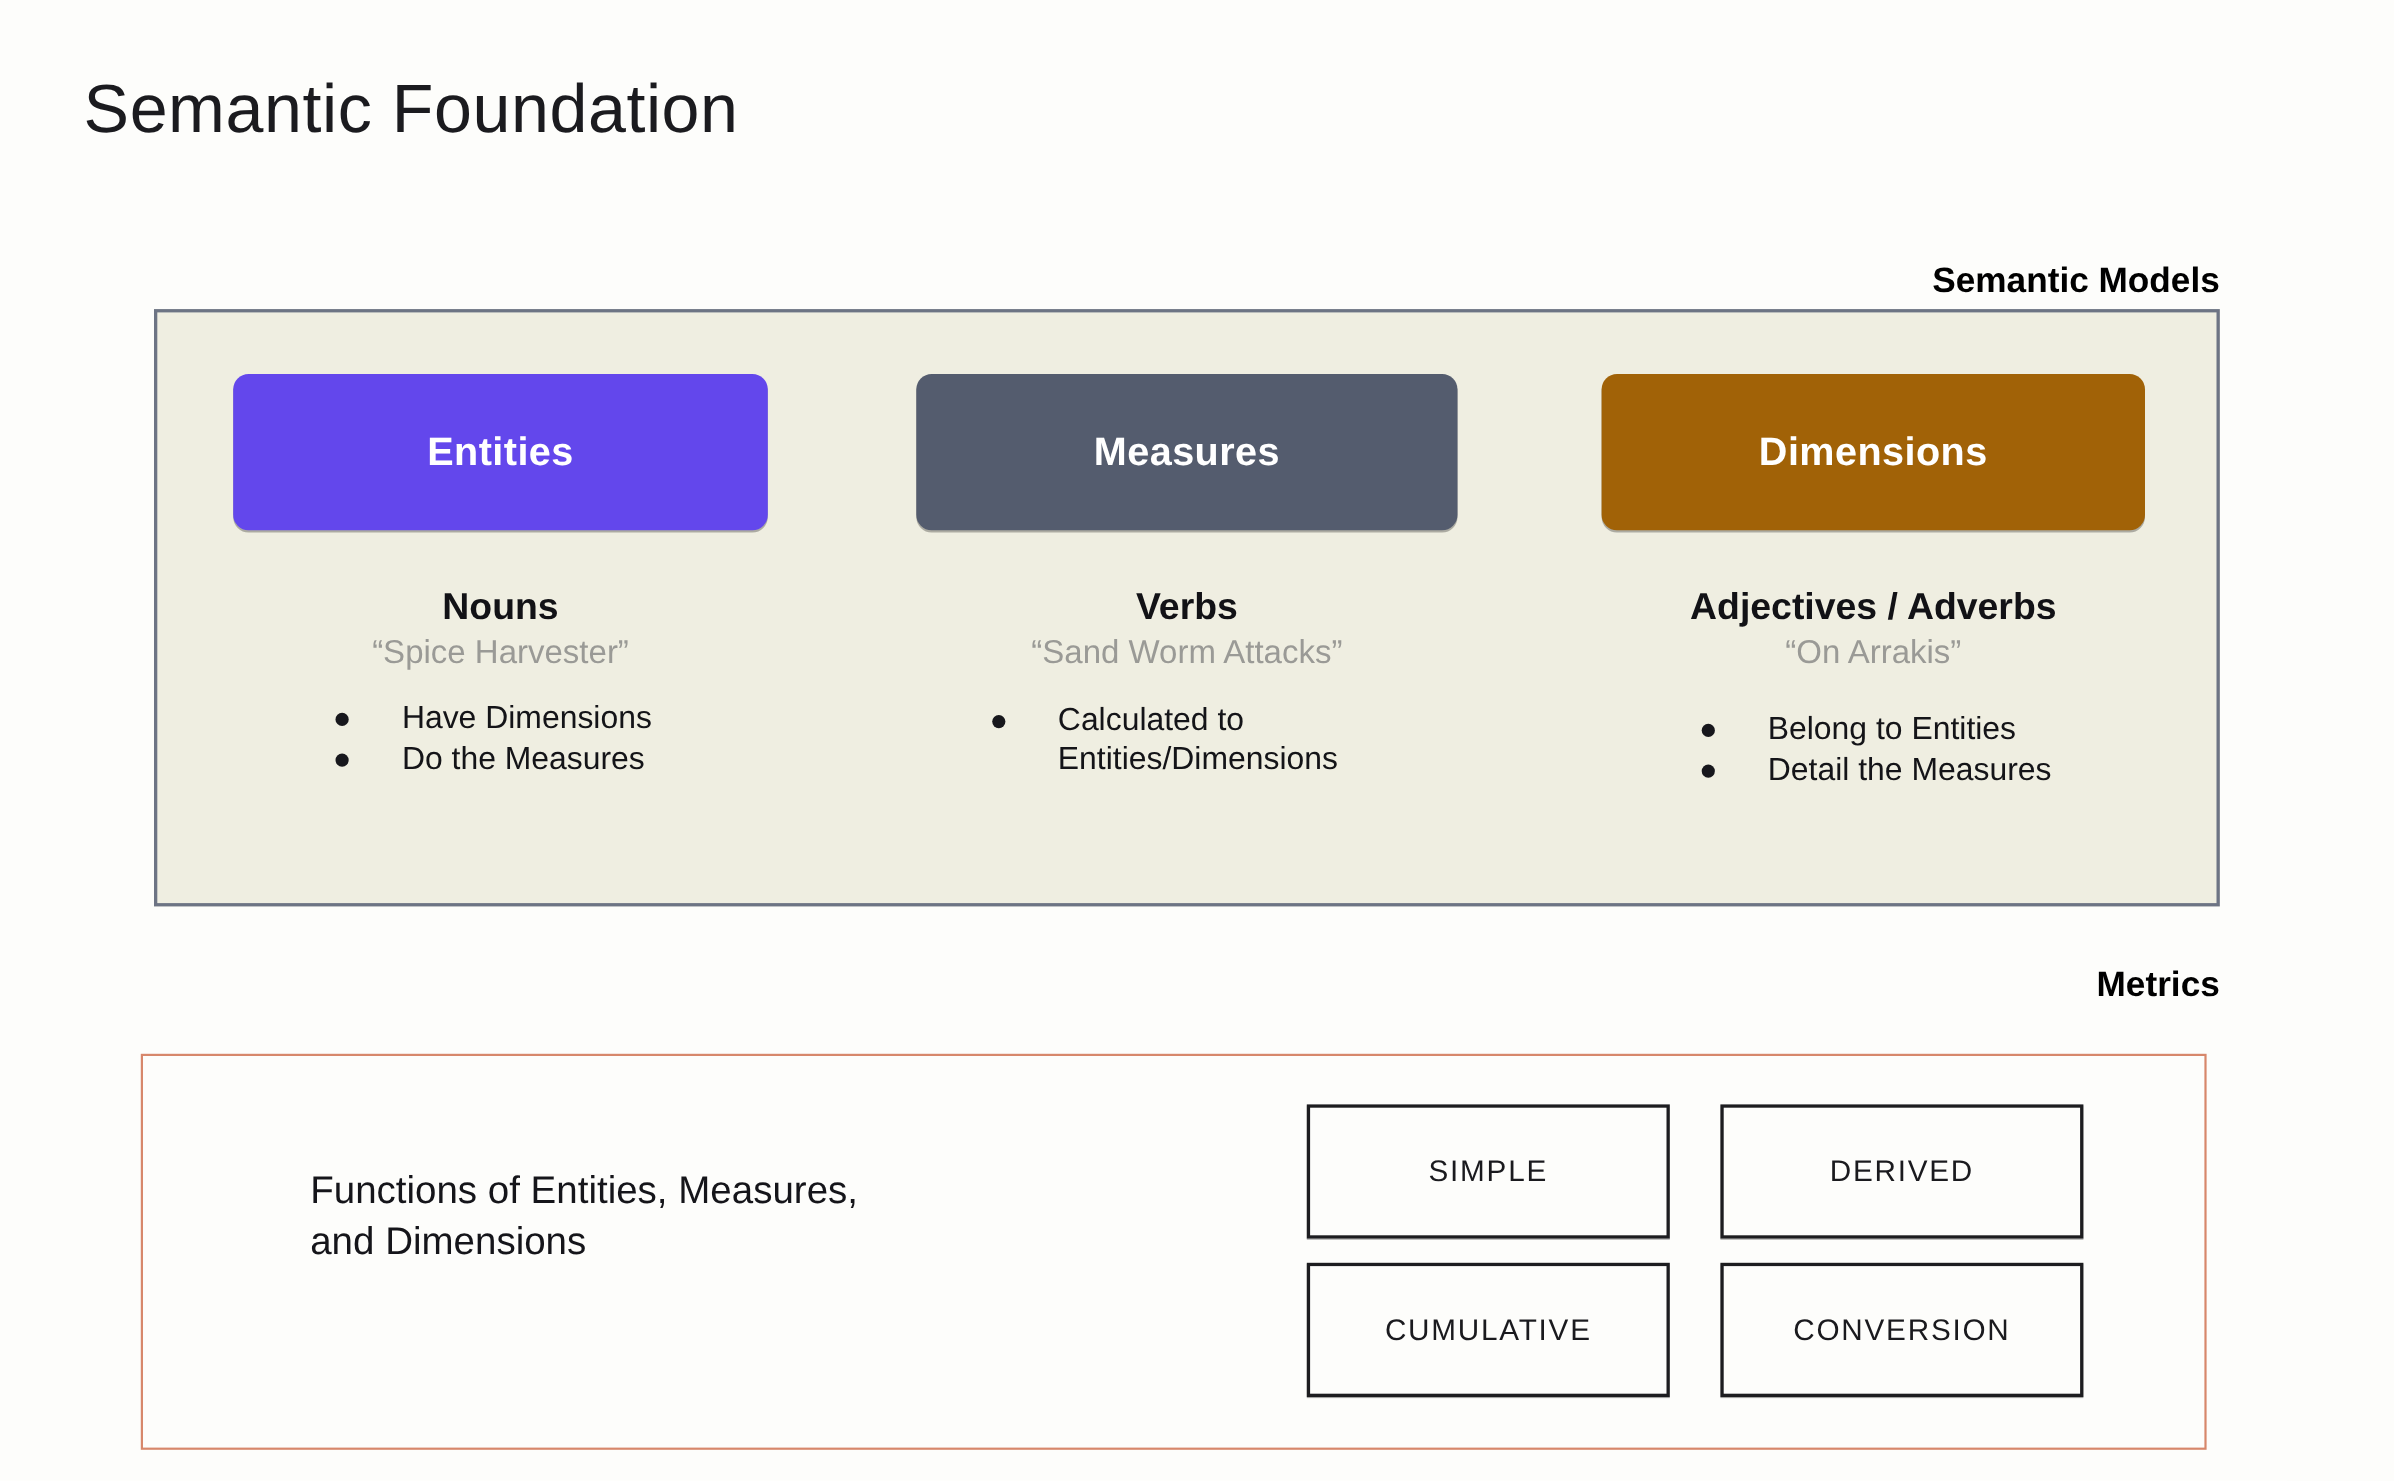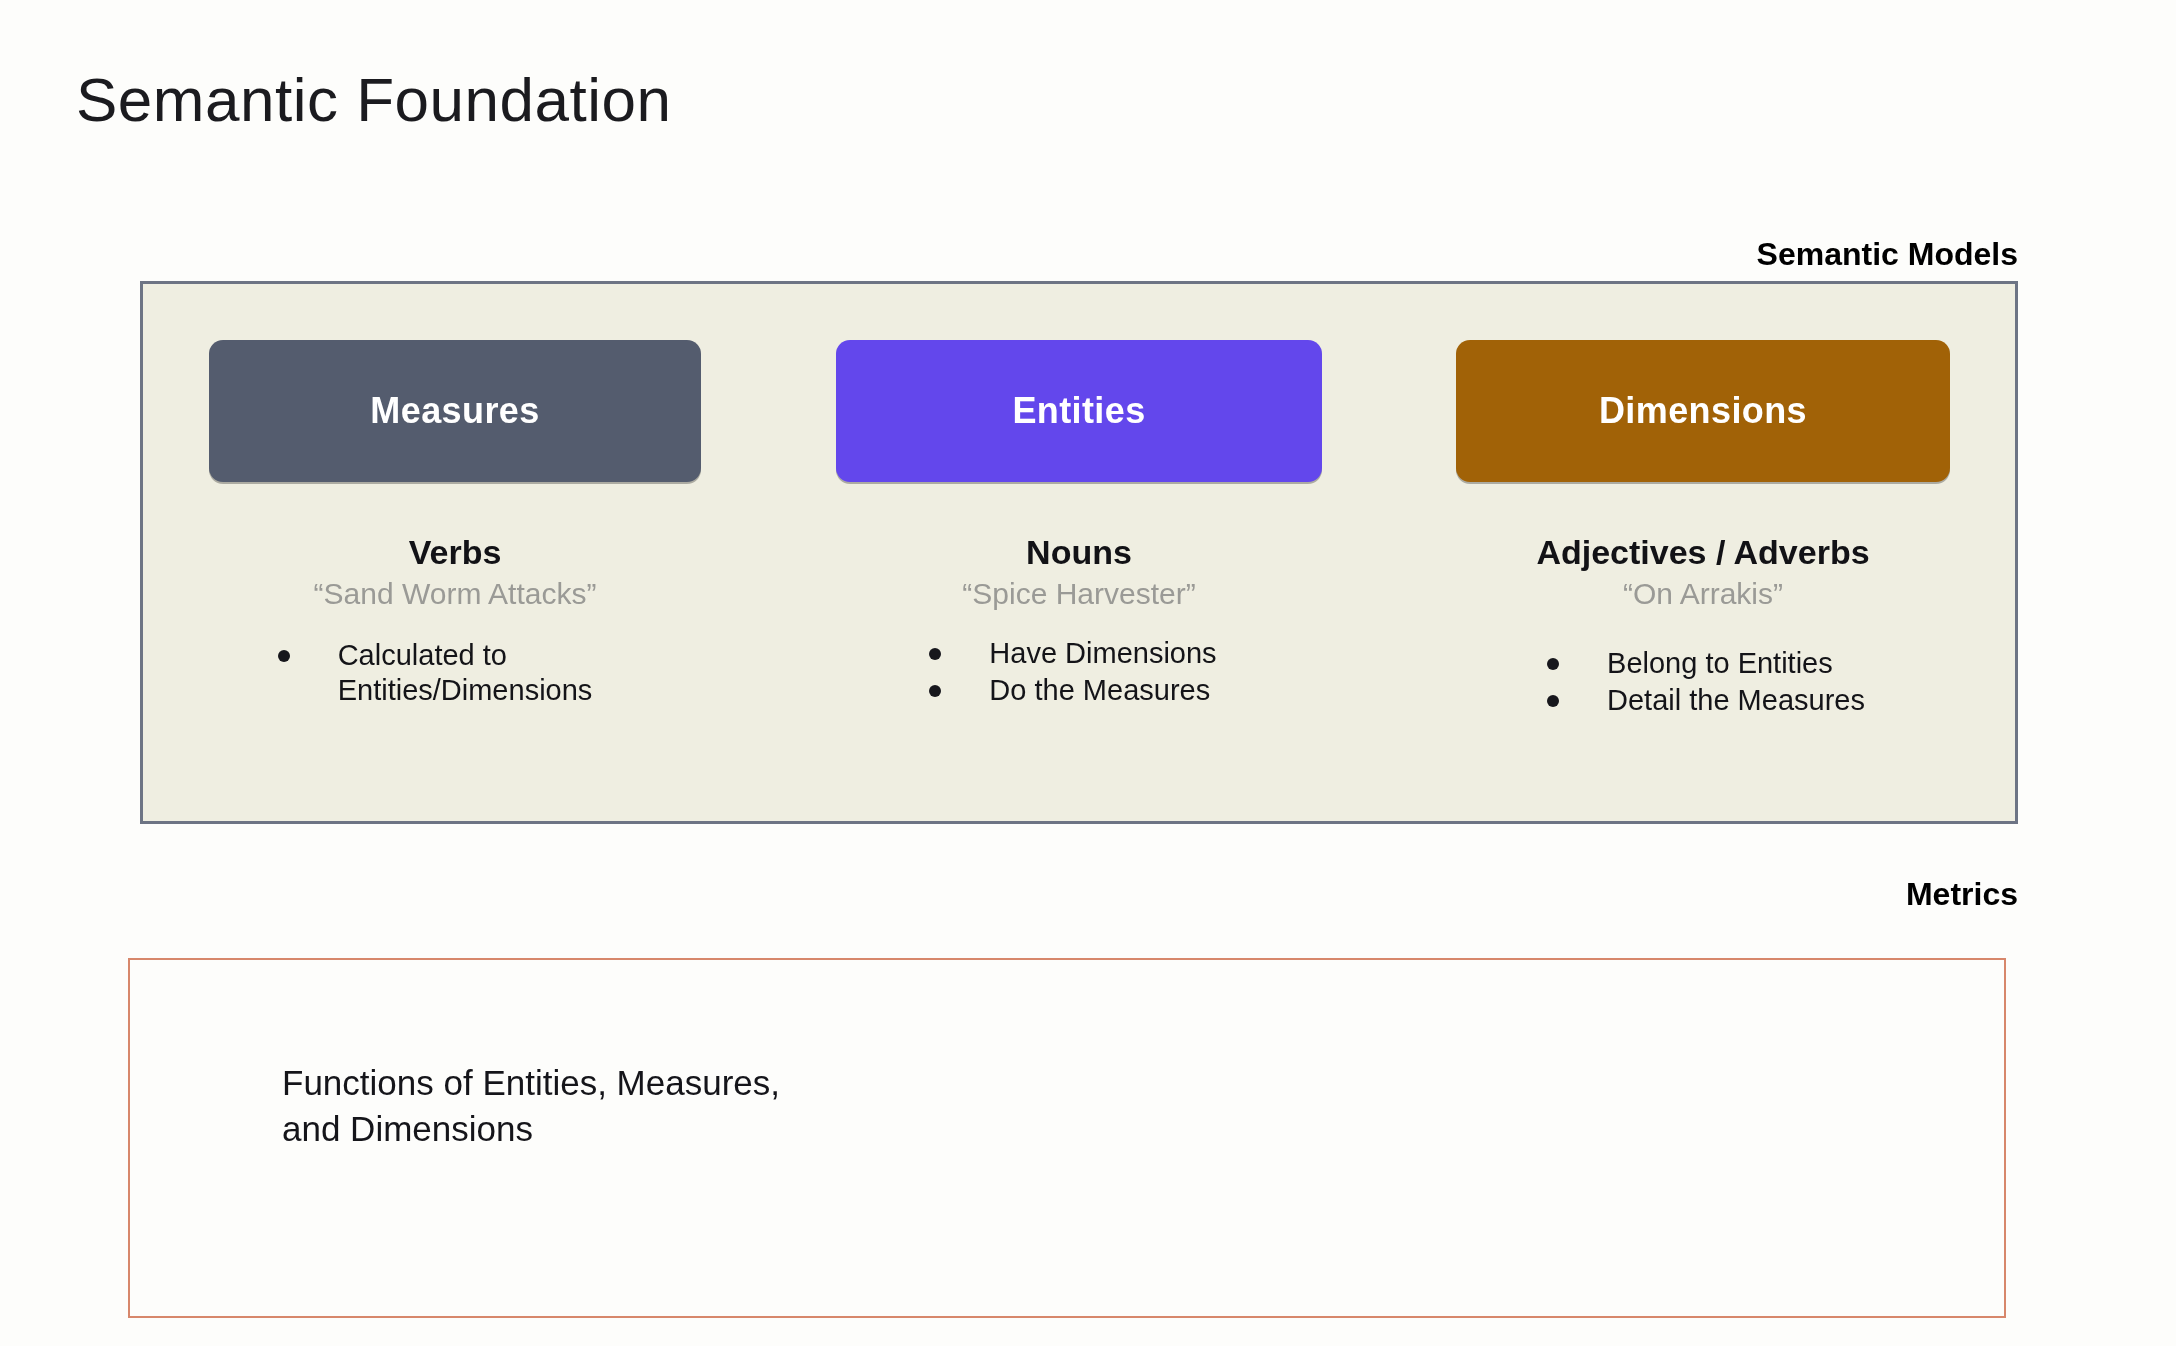--- a/index.html
+++ b/index.html
@@ -192,49 +192,49 @@
 </head>
 <body>
 
 <div class="slide-title">Semantic Foundation</div>
 
 <div class="section-caption" id="semantic-models-caption">Semantic Models</div>
 
 <div class="semantic-panel">
   <div class="sm-columns">
 
+    <div class="sm-col col-entities">
+      <div class="sm-card entities">Entities</div>
+      <div class="sm-partofspeech">Nouns</div>
+      <div class="sm-example">“Spice Harvester”</div>
+      <ul class="sm-bullets">
+        <li>
+          <span class="dot"></span>
+          <span class="btext">Have Dimensions</span>
+        </li>
+        <li>
+          <span class="dot"></span>
+          <span class="btext">Do the Measures</span>
+        </li>
+      </ul>
+    </div>
+
     <div class="sm-col col-measures">
       <div class="sm-card measures">Measures</div>
       <div class="sm-partofspeech">Verbs</div>
       <div class="sm-example">“Sand Worm Attacks”</div>
       <ul class="sm-bullets">
         <li>
           <span class="dot"></span>
           <span class="btext">Calculated to
 Entities/Dimensions</span>
         </li>
       </ul>
     </div>
 
-    <div class="sm-col col-entities">
-      <div class="sm-card entities">Entities</div>
-      <div class="sm-partofspeech">Nouns</div>
-      <div class="sm-example">“Spice Harvester”</div>
-      <ul class="sm-bullets">
-        <li>
-          <span class="dot"></span>
-          <span class="btext">Have Dimensions</span>
-        </li>
-        <li>
-          <span class="dot"></span>
-          <span class="btext">Do the Measures</span>
-        </li>
-      </ul>
-    </div>
-
     <div class="sm-col col-dimensions">
       <div class="sm-card dimensions">Dimensions</div>
       <div class="sm-partofspeech">Adjectives / Adverbs</div>
       <div class="sm-example">“On Arrakis”</div>
       <ul class="sm-bullets">
         <li>
           <span class="dot"></span>
           <span class="btext">Belong to Entities</span>
         </li>
         <li>
@@ -245,13 +245,19 @@
     </div>
 
   </div>
 </div>
 
 <div class="section-caption" id="metrics-caption">Metrics</div>
 
 <div class="metrics-panel">
   <div class="metrics-desc">Functions of Entities, Measures,
 and Dimensions</div>
+  <div class="metrics-grid">
+    <div class="metric-box">SIMPLE</div>
+    <div class="metric-box">DERIVED</div>
+    <div class="metric-box">CUMULATIVE</div>
+    <div class="metric-box">CONVERSION</div>
+  </div>
 </div>
 
 </body></html>

